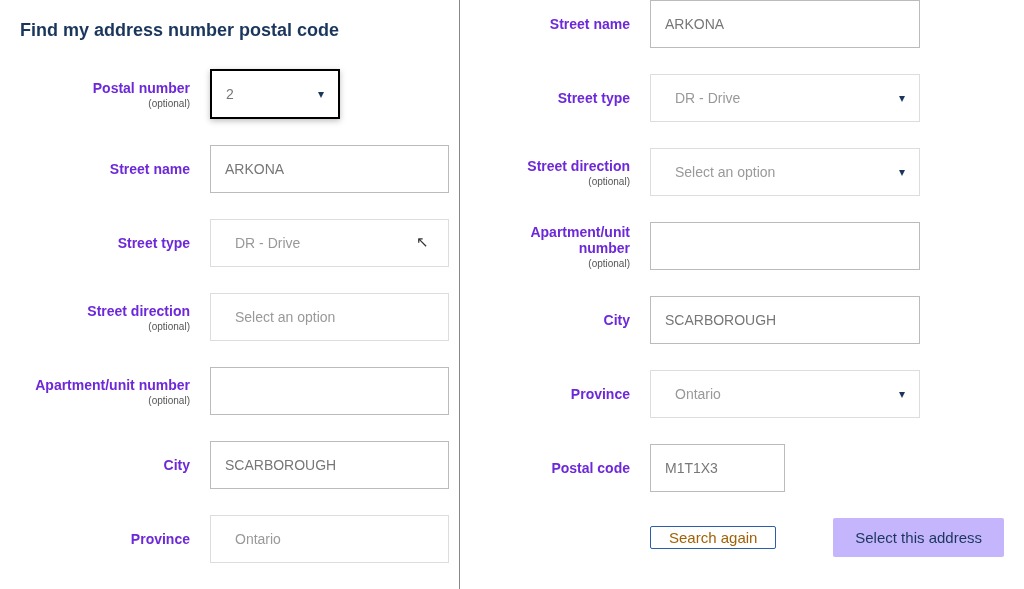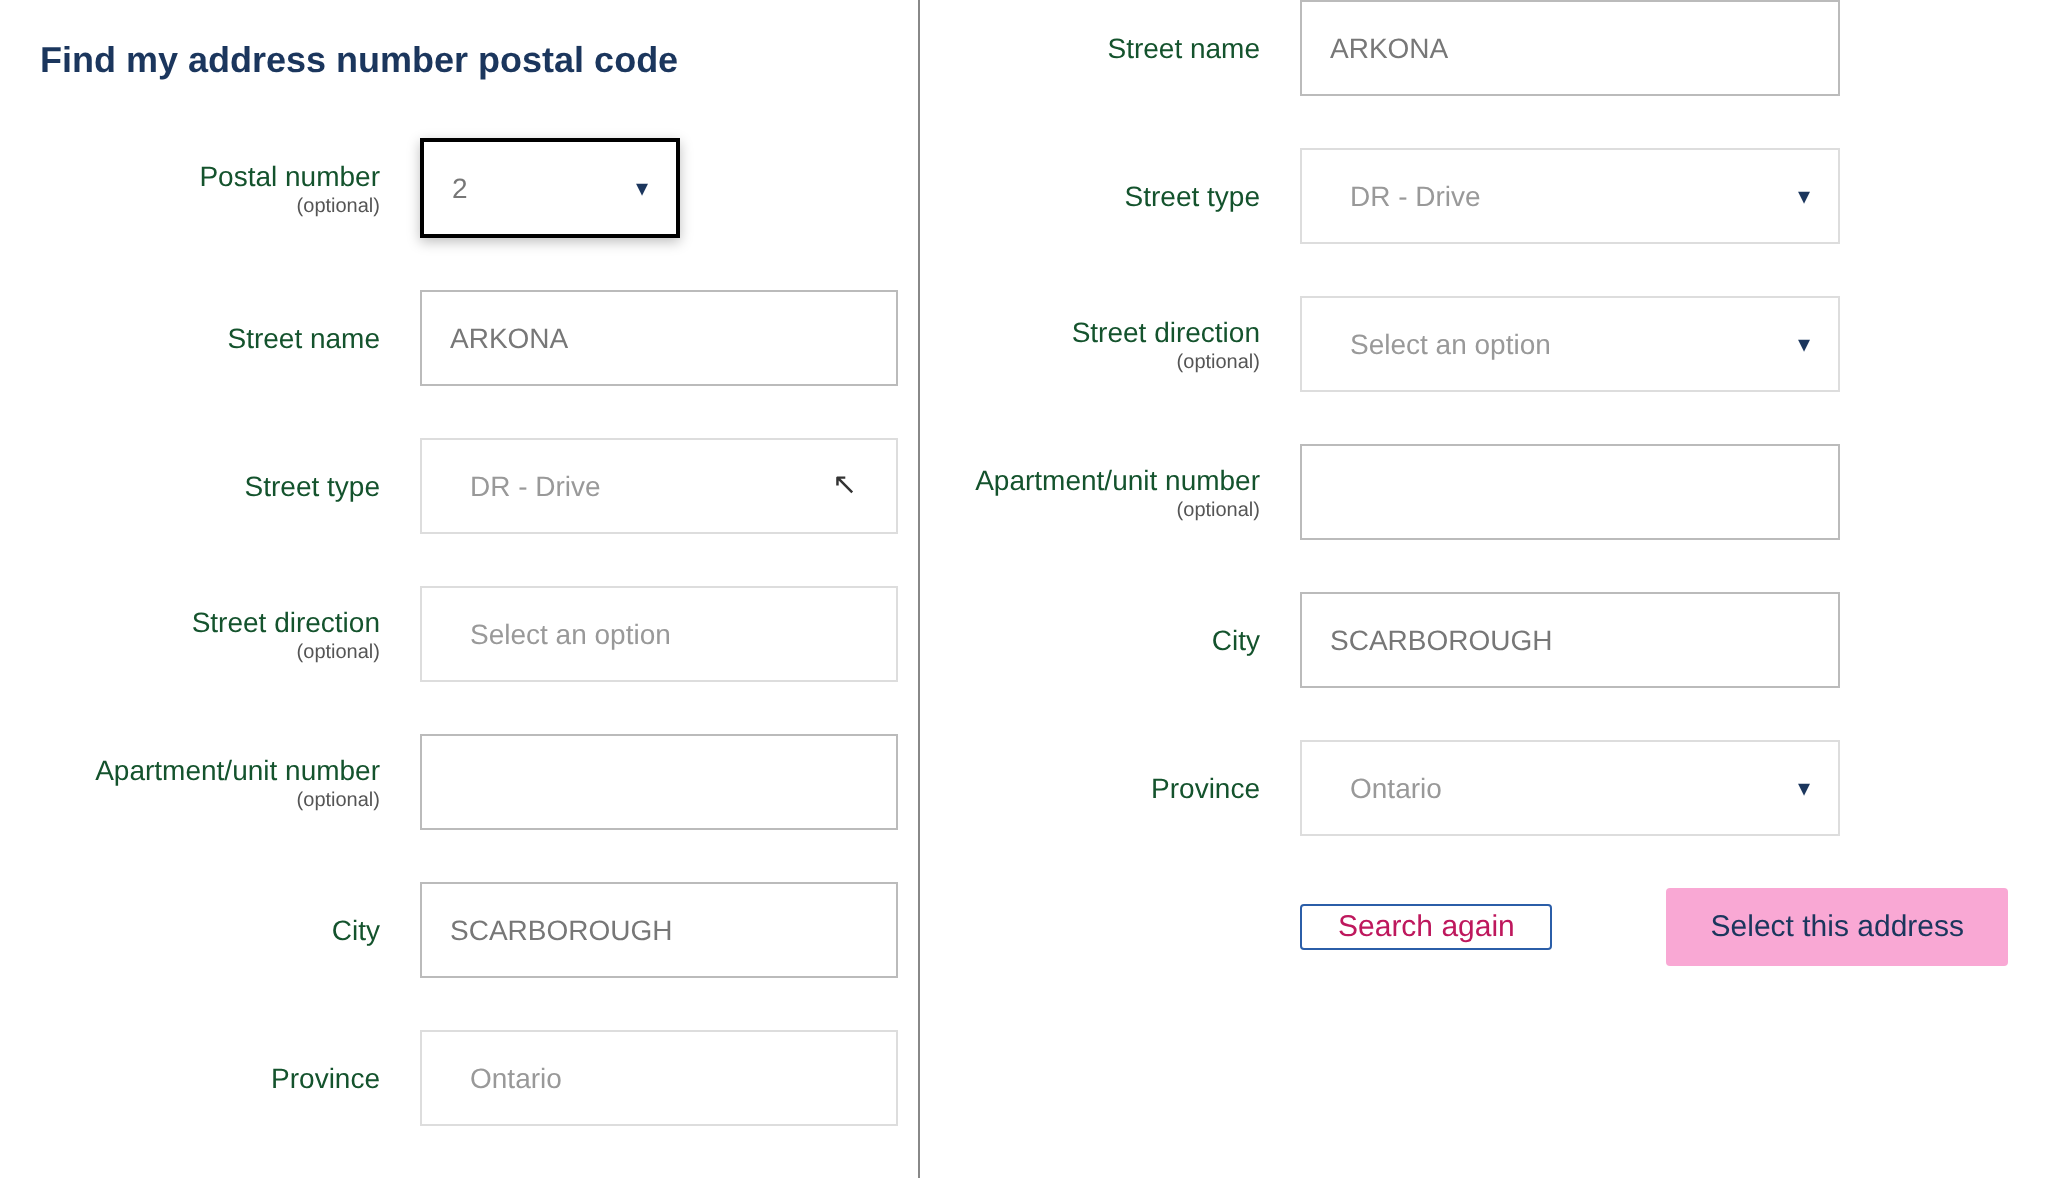--- a/index.html
+++ b/index.html
@@ -40,22 +40,22 @@
   }
   .label-col {
     width: 190px;
     text-align: right;
     padding-right: 20px;
   }
   .right-panel .label-col {
     width: 170px;
   }
   .label-main {
-    font-weight: 400;
-    color: #14532d;
+    font-weight: 700;
+    color: #6d28d9;
     font-size: 14px;
   }
   .label-sub {
     font-size: 10px;
     color: #555;
     font-weight: 400;
     margin-top: 2px;
   }
   .input-col {
     flex: 1;
@@ -96,29 +96,29 @@
   .button-row {
     display: flex;
     justify-content: space-between;
     align-items: center;
     margin-left: 170px;
     max-width: 370px;
     margin-top: 10px;
   }
   .btn-outline {
     border: 1px solid #2b5ea8;
-    color: #be185d;
+    color: #a16207;
     background: #fff;
     padding: 2px 18px;
     font-size: 15px;
     cursor: pointer;
     border-radius: 2px;
   }
   .btn-primary {
-    background: #f9a8d4;
+    background: #c4b5fd;
     color: #1b365d;
     border: none;
     padding: 11px 22px;
     font-size: 15px;
     cursor: pointer;
     border-radius: 2px;
     position: relative;
   }
   .cursor-hand {
     position: absolute;
@@ -283,20 +283,30 @@
         <div class="label-main">Province</div>
       </div>
       <div class="input-col">
         <div class="select-input select-faded">
           <span>Ontario</span>
           <span class="chevron">▾</span>
         </div>
       </div>
     </div>
 
+    <div class="form-row">
+      <div class="label-col">
+        <div class="label-main">Postal code</div>
+      </div>
+      <div class="input-col">
+        <div class="text-input postal-input">
+          <span>M1T1X3</span>
+        </div>
+      </div>
+    </div>
 
     <div class="button-row">
       <button class="btn-outline">Search again</button>
       <button class="btn-primary">
         <span>Select this address</span>
       </button>
     </div>
   </div>
 </div>
 

